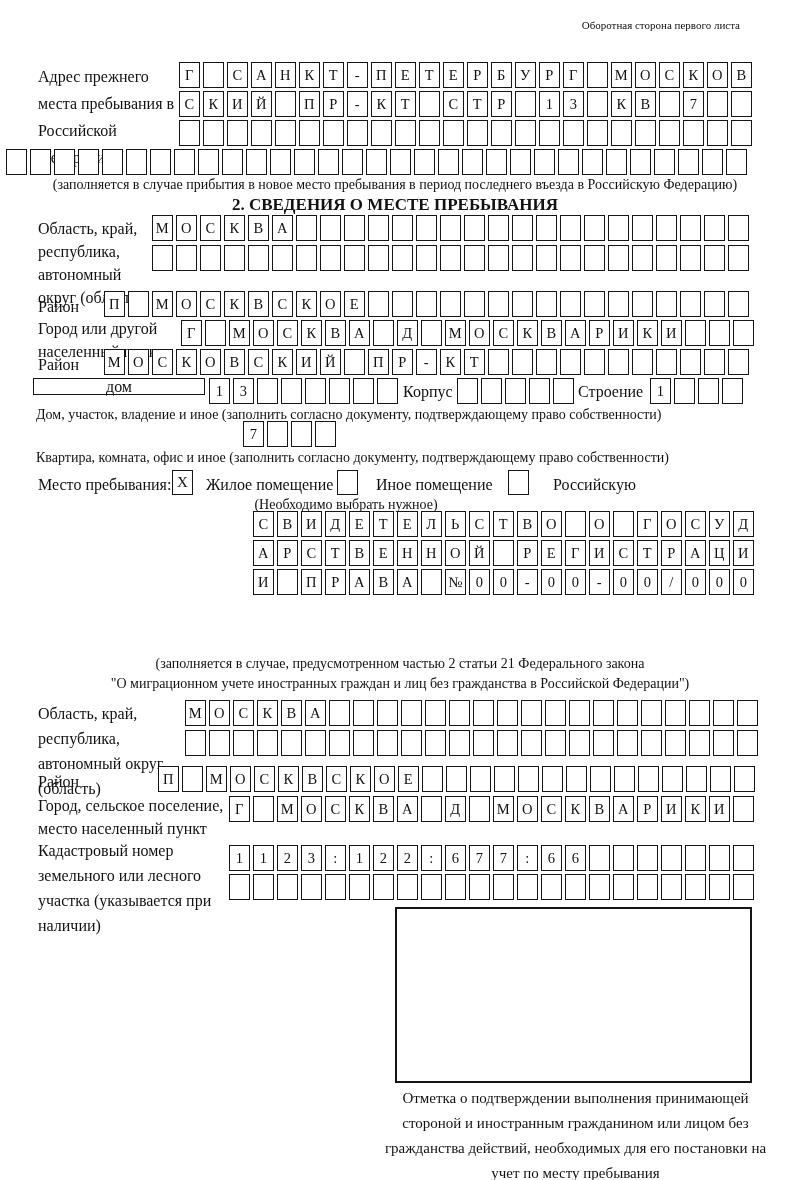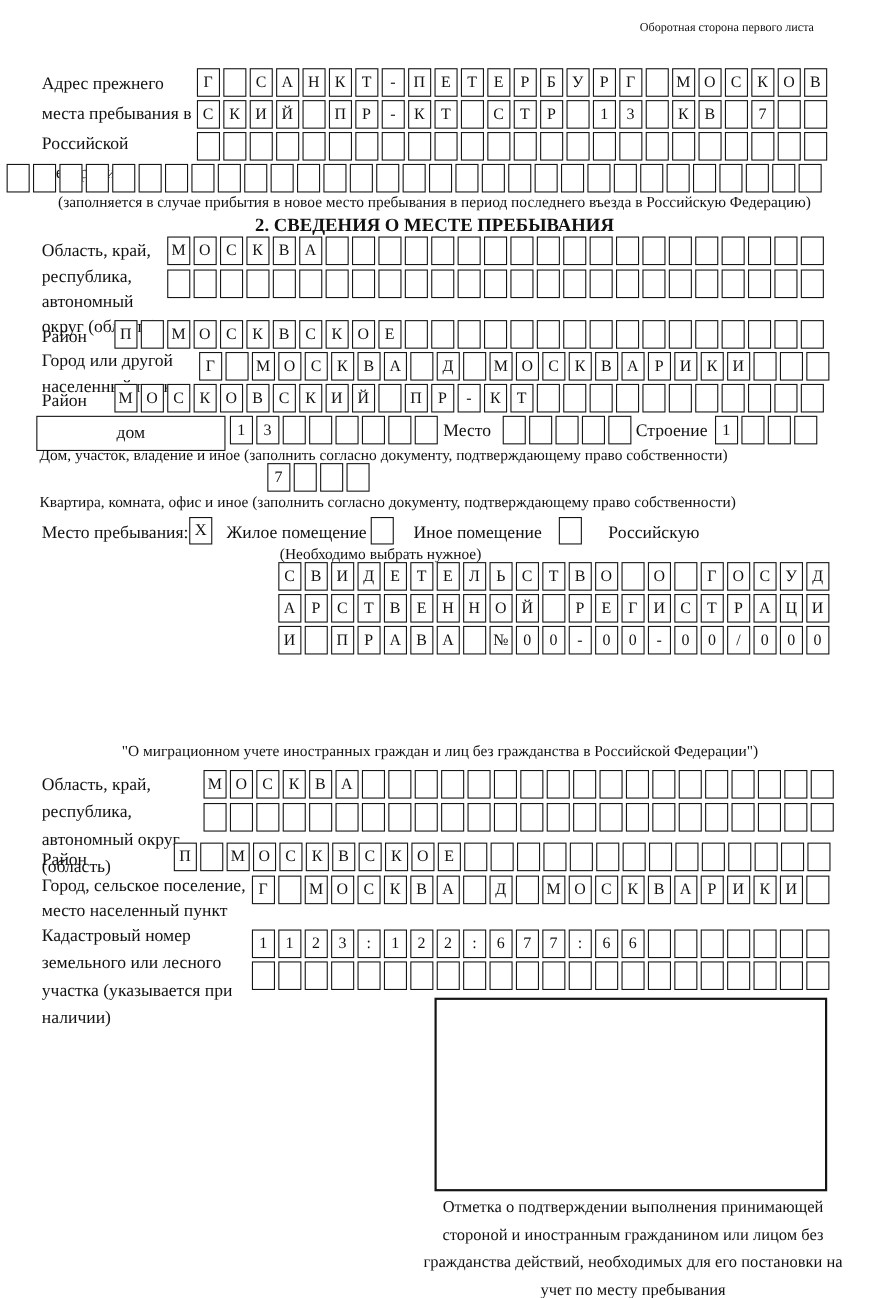--- a/index.html
+++ b/index.html
@@ -14,21 +14,21 @@
   .lbl.mid{line-height:25px;}
   .cap{font-size:14px;color:#111;}
   .center{text-align:center;}
   .box-row{position:absolute;display:flex;gap:3.5px;}
   .cbox{
     box-sizing:border-box;flex:0 0 20.5px;width:20.5px;height:26px;
     border:1.6px solid #151515;display:flex;align-items:center;justify-content:center;
     font-size:14.5px;font-family:"Liberation Serif",serif;background:#fff;
   }
   .widefield{
-    box-sizing:border-box;position:absolute;border:1.6px solid #151515;height:32px;
+    box-sizing:border-box;position:absolute;border:1.6px solid #151515;height:17px;
     display:flex;align-items:center;justify-content:center;font-size:16px;background:#fff;
   }
   .chk{
     box-sizing:border-box;position:absolute;width:21px;height:25px;border:1.6px solid #151515;
     display:flex;align-items:center;justify-content:center;font-size:15px;background:#fff;
   }
   .heading{font-weight:bold;font-size:17px;}
   .subheading{font-weight:bold;font-size:16px;}
   .stamp{box-sizing:border-box;position:absolute;border:2px solid #151515;background:#fff;}
 </style>
@@ -47,39 +47,40 @@
 
   <div class="abs lbl tight" style="top:217px;left:38px;width:118px;">Область, край, республика, автономный округ (область)</div>
 
   <div class="abs lbl" style="top:293px;left:38px;">Район</div>
 
   <div class="abs lbl tight" style="top:317px;left:38px;width:150px;">Город или другой населенный пункт</div>
 
   <div class="abs lbl" style="top:351px;left:38px;">Район</div>
 
   <div class="widefield" style="top:378px;left:33px;width:172px;">дом</div>
-  <div class="abs lbl" style="top:378px;left:403px;">Место</div>
+  <div class="abs lbl" style="top:378px;left:403px;">Корпус</div>
   <div class="abs lbl" style="top:378px;left:578px;">Строение</div>
 
   <div class="abs cap" style="top:407px;left:36px;width:740px;">Дом, участок, владение и иное (заполнить согласно документу, подтверждающему право собственности)</div>
 
 
   <div class="abs cap" style="top:450px;left:36px;width:740px;">Квартира, комната, офис и иное (заполнить согласно документу, подтверждающему право собственности)</div>
 
   <div class="abs lbl" style="top:471px;left:38px;">Место пребывания:</div>
   <div class="chk" style="top:470px;left:172px;">X</div>
   <div class="abs lbl" style="top:471px;left:206px;">Жилое помещение</div>
   <div class="chk" style="top:470px;left:337px;"></div>
   <div class="abs lbl" style="top:471px;left:376px;">Иное помещение</div>
   <div class="chk" style="top:470px;left:508px;"></div>
   <div class="abs lbl" style="top:471px;left:553px;">Российскую</div>
 
   <div class="abs cap center" style="top:497px;left:146px;width:400px;">(Необходимо выбрать нужное)</div>
 
 
+  <div class="abs cap center" style="top:656px;left:0;width:800px;">(заполняется в случае, предусмотренном частью 2 статьи 21 Федерального закона</div>
   <div class="abs cap center" style="top:676px;left:0;width:800px;">"О миграционном учете иностранных граждан и лиц без гражданства в Российской Федерации")</div>
 
   <div class="abs lbl mid" style="top:701px;left:38px;width:135px;">Область, край, республика, автономный округ (область)</div>
 
   <div class="abs lbl" style="top:768px;left:38px;">Район</div>
 
   <div class="abs lbl tight" style="top:794px;left:38px;width:195px;">Город, сельское поселение, место населенный пункт</div>
 
   <div class="abs lbl mid" style="top:838px;left:38px;width:180px;">Кадастровый номер земельного или лесного участка (указывается при наличии)</div>
 

